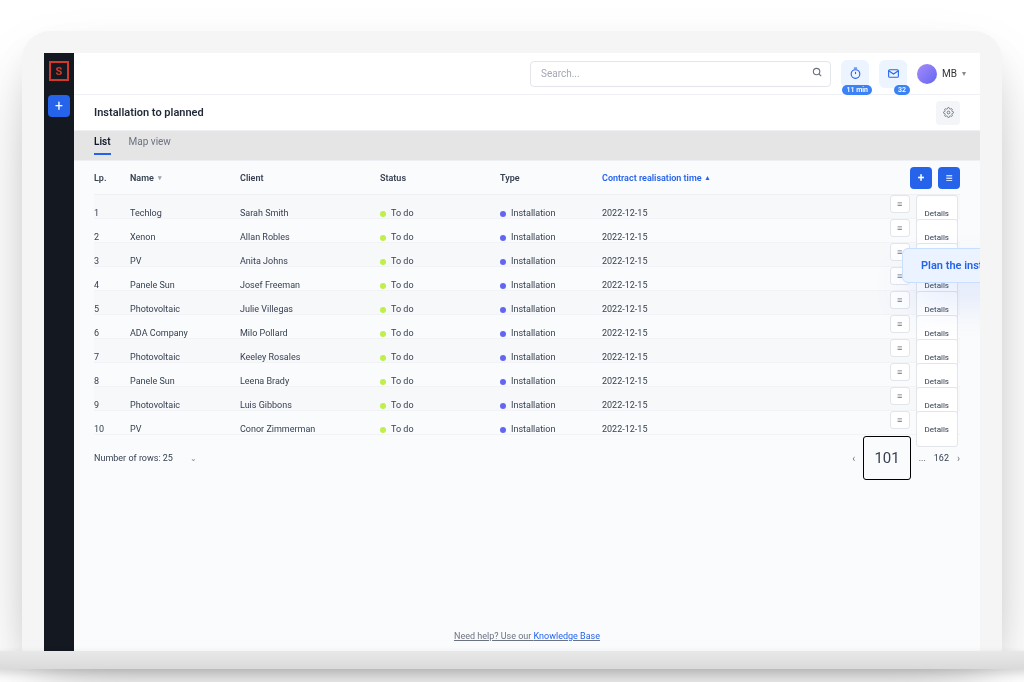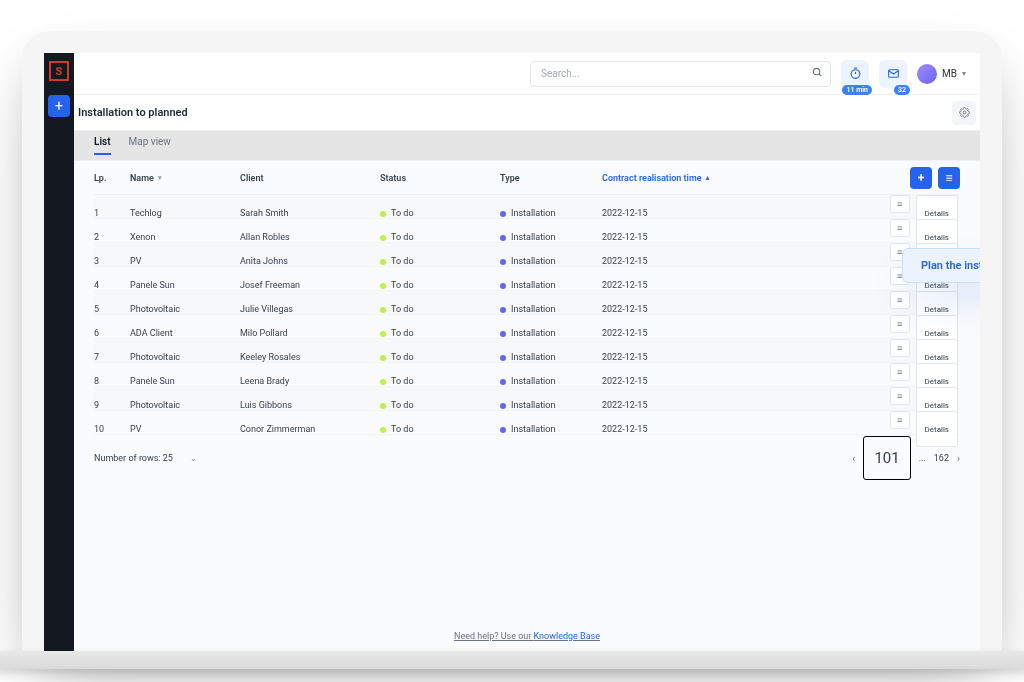--- a/index.html
+++ b/index.html
@@ -103,21 +103,21 @@
       display: flex; align-items: center; gap: 5px;
       font-size: 10px; color: #333; cursor: pointer; justify-content: flex-end;
     }
     .avatar { width: 20px; height: 20px; border-radius: 50%; background: linear-gradient(135deg, #a78bfa, #6366f1); }
     .chevron-down { font-size: 8px; color: #888; }
     
     .page-header {
       height: 36px;
       background: #fff;
       display: flex; align-items: center; justify-content: space-between;
-      padding: 0 4px;
+      padding: 0 20px;
       border-bottom: 1px solid #eef0f3;
     }
     .page-title { font-size: 11px; font-weight: 600; color: #1f2937; }
     .settings-icon {
       width: 24px; height: 24px;
       display: flex; align-items: center; justify-content: center;
       background: #f3f5f8; border-radius: 4px;
       font-size: 11px; color: #6b7280; cursor: pointer;
     }
     
@@ -351,21 +351,21 @@
     <div><span class="status-dot"></span>To do</div>
     <div><span class="type-dot"></span>Installation</div>
     <div>2022-12-15</div>
     <div class="row-actions">
       <div class="icon-btn">≡</div>
       <div class="details-btn">Details</div>
     </div>
   </div>
             <div class="row">
     <div>6</div>
-    <div>ADA Client</div>
+    <div>ADA Company</div>
     <div>Milo Pollard</div>
     <div><span class="status-dot"></span>To do</div>
     <div><span class="type-dot"></span>Installation</div>
     <div>2022-12-15</div>
     <div class="row-actions">
       <div class="icon-btn">≡</div>
       <div class="details-btn">Details</div>
     </div>
   </div>
             <div class="row alt">

